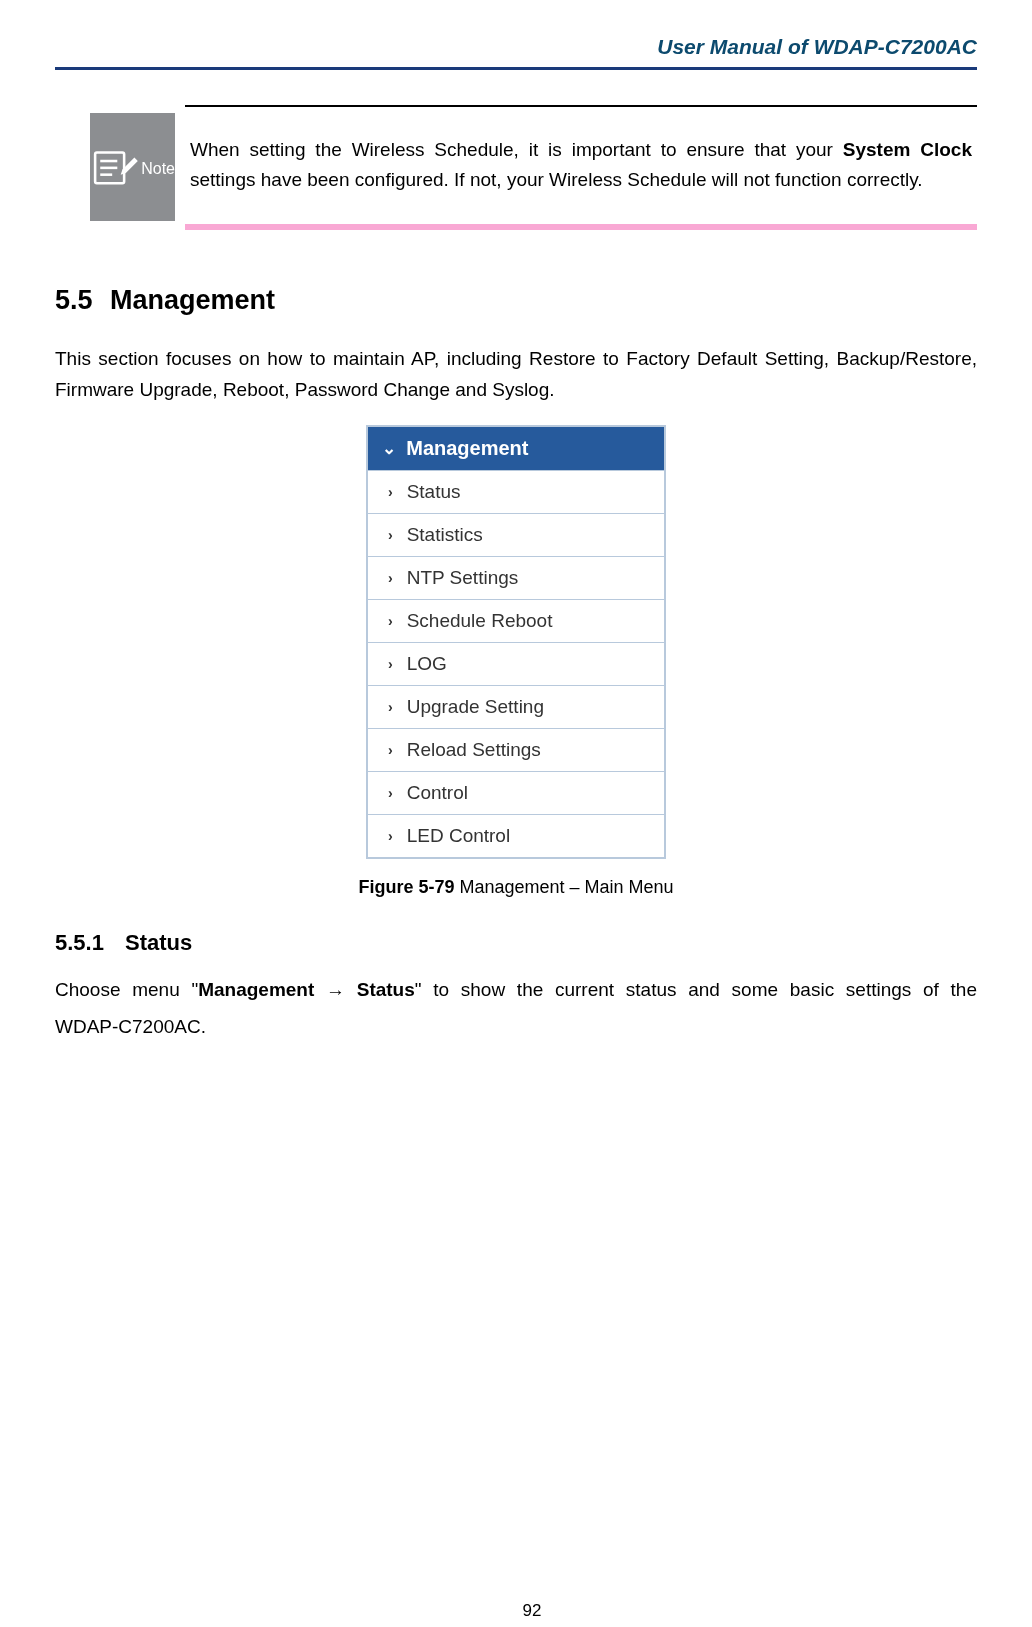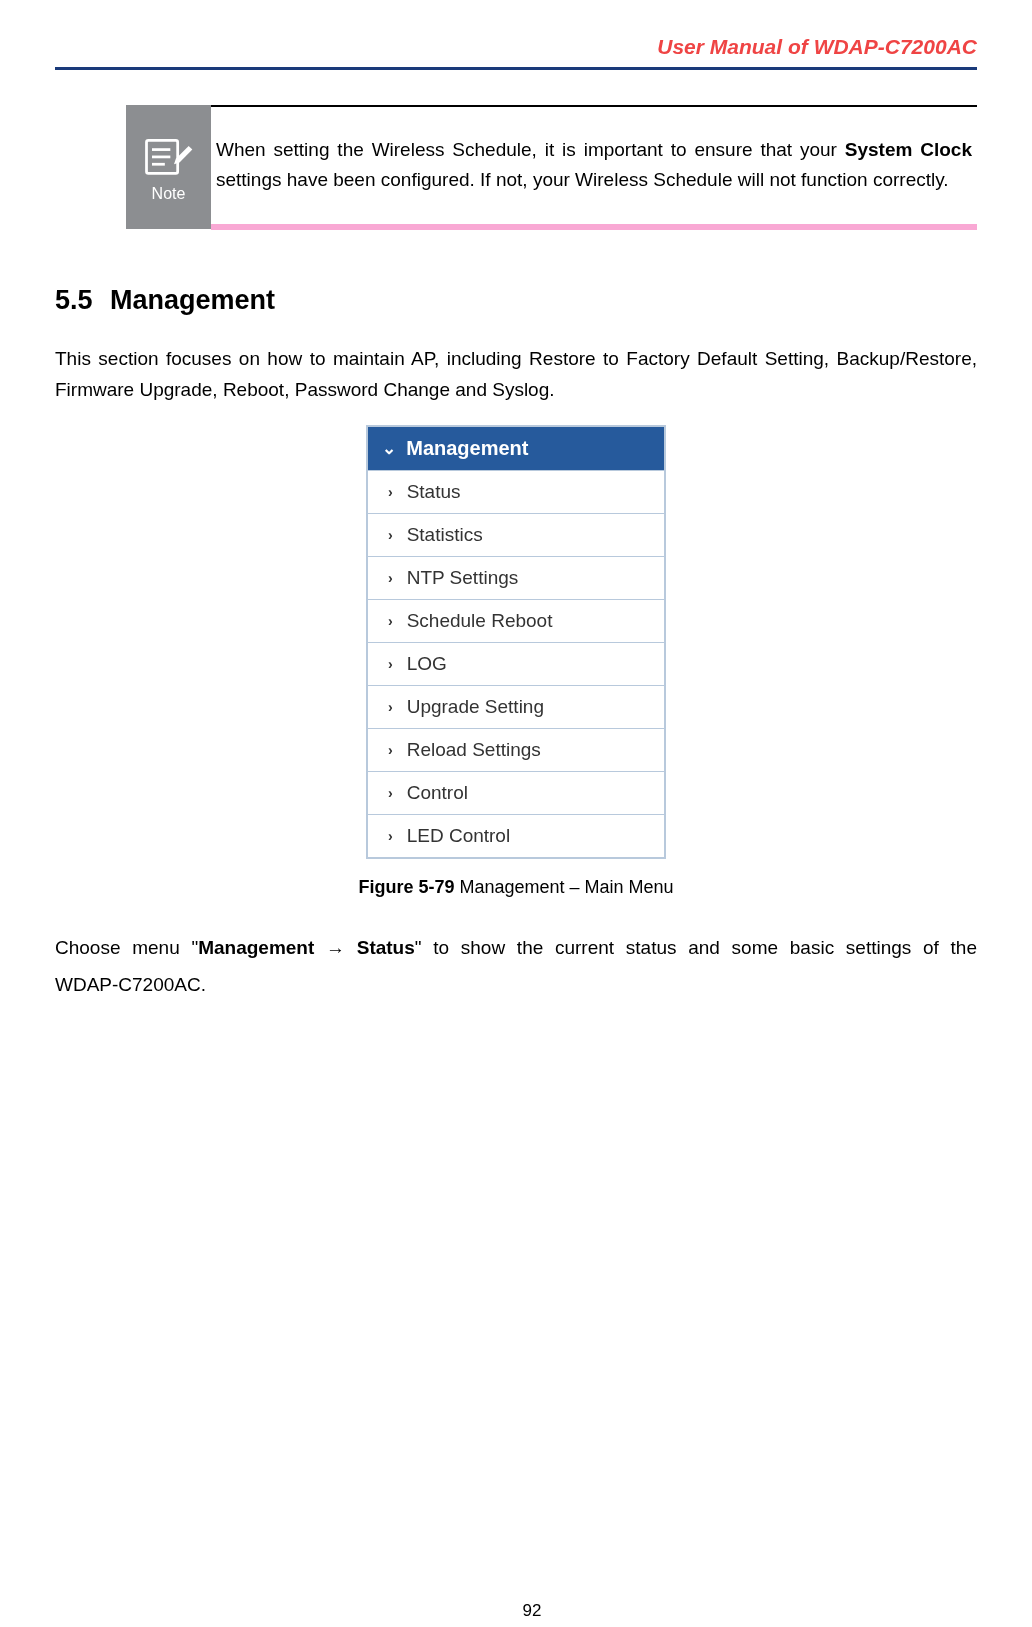--- a/index.html
+++ b/index.html
@@ -15,21 +15,21 @@
       position: relative;
       color: #000;
     }
     .page {
       padding: 35px 55px 40px 55px;
     }
     .header-title {
       text-align: right;
       font-style: italic;
       font-weight: bold;
-      color: #ef4444;
+      color: #0c4a6e;
       font-size: 21px;
       padding-bottom: 8px;
     }
     .header-rule {
       border: none;
       border-top: 3px solid #1a3a7a;
       margin-bottom: 35px;
     }
     .note-block {
       display: flex;
@@ -38,28 +38,27 @@
       margin-left: 35px;
     }
     .note-icon-col {
       flex: 0 0 95px;
       display: flex;
       align-items: center;
       justify-content: flex-start;
     }
     .note-icon {
       width: 85px;
-      height: 124px;
+      height: 108px;
       background: #8c8e91;
       display: flex;
-      flex-direction: column;
+      flex-direction: row;
       align-items: center;
       justify-content: center;
       position: relative;
-      margin-left: 36px;
     }
     .note-icon svg {
       width: 55px;
       height: 50px;
     }
     .note-icon-label {
       color: #fff;
       font-size: 16px;
       margin-top: 4px;
     }
@@ -240,18 +239,21 @@
       <div class="menu-item">
         <span class="chev-right">›</span>
         <span>LED Control</span>
       </div>
     </div>
     <div class="figure-caption">
       <span class="bold">Figure 5-79</span><span> Management – Main Menu</span>
     </div>
   </div>
 
+  <div class="subsection-heading">
+    <span class="num">5.5.1</span><span>Status</span>
+  </div>
   <div class="para" style="word-spacing: 6px;">
     <span>Choose menu "</span><span class="bold">Management </span><span class="bold arrow">→</span><span class="bold"> Status</span><span>" to show the current status and some basic settings of the WDAP-C7200AC.</span>
   </div>
 </div>
 
 <div class="page-num">92</div>
 
 </body></html>

